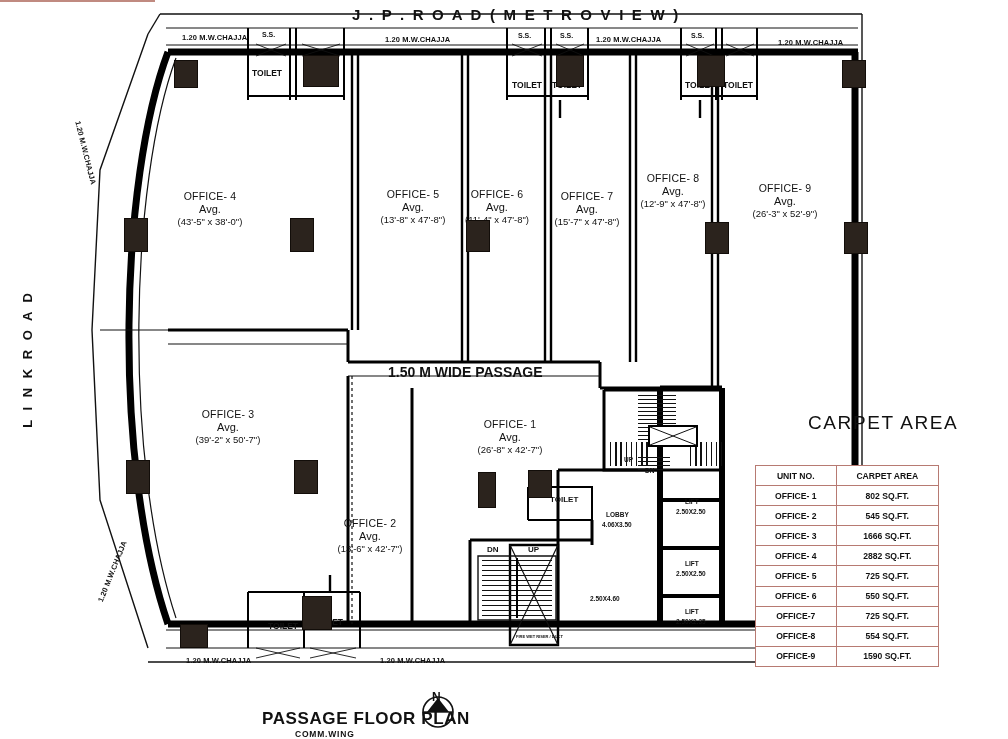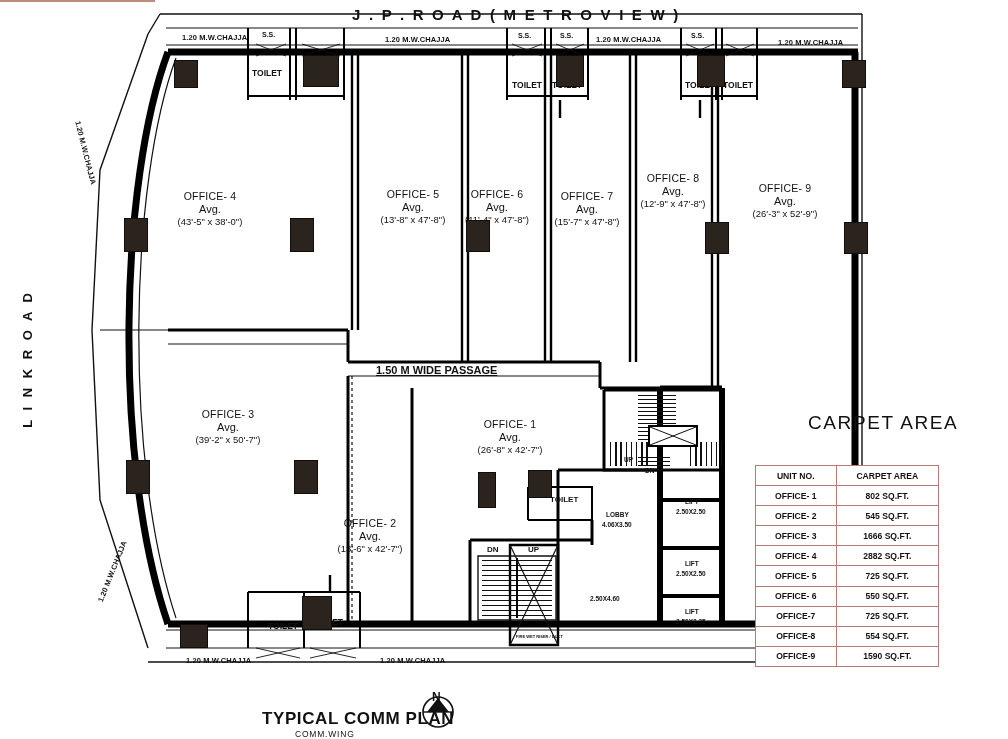--- a/index.html
+++ b/index.html
@@ -38,21 +38,21 @@
                 border-collapse:collapse;background:#fff;}
   #carpet-table td,#carpet-table th{border:1px solid #b77a72;
       font-size:8.6px;font-weight:bold;text-align:center;height:19.1px;
       padding:0;color:#111;}
   #carpet-table th{font-size:8.6px;font-weight:bold;}
   #carpet-table td:first-child,#carpet-table th:first-child{width:44%;}
 
   
   #plan-title{left:262px;top:709px;font-size:17px;font-weight:bold;
               letter-spacing:.6px;}
-  #plan-sub{left:295px;top:729px;font-size:8.5px;font-weight:normal;
+  #plan-sub{left:295px;top:729px;font-size:8.5px;font-weight:bold;
             letter-spacing:.8px;}
   #title-rule{left:263px;top:727px;width:155px;height:2px;background:#c08a80;}
   #north-n{left:432px;top:690px;font-size:12px;font-weight:bold;}
   .hatch{position:absolute;background:
       repeating-linear-gradient(0deg,#111 0 1px,transparent 1px 4px);}
   .stair-h{position:absolute;background:
       repeating-linear-gradient(90deg,#111 0 1.4px,transparent 1.4px 5.2px);}
   .small{font-size:6.5px;font-weight:bold;}
   .tiny{font-size:4px;font-weight:bold;letter-spacing:0px;}
 </style>
@@ -208,21 +208,21 @@
   <div class="lbl toilet" style="left:252px;top:68px;">TOILET</div>
   <div class="lbl toilet" style="left:306px;top:68px;">TOILET</div>
   <div class="lbl toilet" style="left:512px;top:80px;">TOILET</div>
   <div class="lbl toilet" style="left:552px;top:80px;">TOILET</div>
   <div class="lbl toilet" style="left:685px;top:80px;">TOILET</div>
   <div class="lbl toilet" style="left:723px;top:80px;">TOILET</div>
   <div class="lbl toilet" style="left:268px;top:621px;">TOILET</div>
   <div class="lbl toilet" style="left:313px;top:617px;">TOILET</div>
   <div class="lbl toilet" style="left:550px;top:495px;font-size:8px;">TOILET</div>
 
-  <div class="lbl" style="left:376px;top:364px;font-size:11px;text-decoration:underline;">1.50 M WIDE PASSAGE</div>
+  <div class="lbl" style="left:388px;top:364px;font-size:14px;">1.50 M WIDE PASSAGE</div>
 
   <div class="office" style="left:150px;top:190px;width:120px;">
     <div class="nm">OFFICE- 4</div>
     <div class="av">Avg.</div>
     <div class="dm">(43'-5" x 38'-0")</div>
   </div>
 
   <div class="office" style="left:368px;top:188px;width:90px;">
     <div class="nm">OFFICE- 5</div>
     <div class="av">Avg.</div>
@@ -366,18 +366,18 @@
           <td>OFFICE-8</td>
           <td>554 SQ.FT.</td>
         </tr>
         <tr>
           <td>OFFICE-9</td>
           <td>1590 SQ.FT.</td>
         </tr>
       </tbody>
   </table>
 
-  <div class="lbl" id="plan-title">TYPICAL COMM  PLAN</div>
+  <div class="lbl" id="plan-title">PASSAGE FLOOR  PLAN</div>
   <div id="title-rule"></div>
   <div class="lbl" id="plan-sub">COMM.WING</div>
   <div class="lbl" id="north-n">N</div>
 
 </div>
 
 </body></html>

